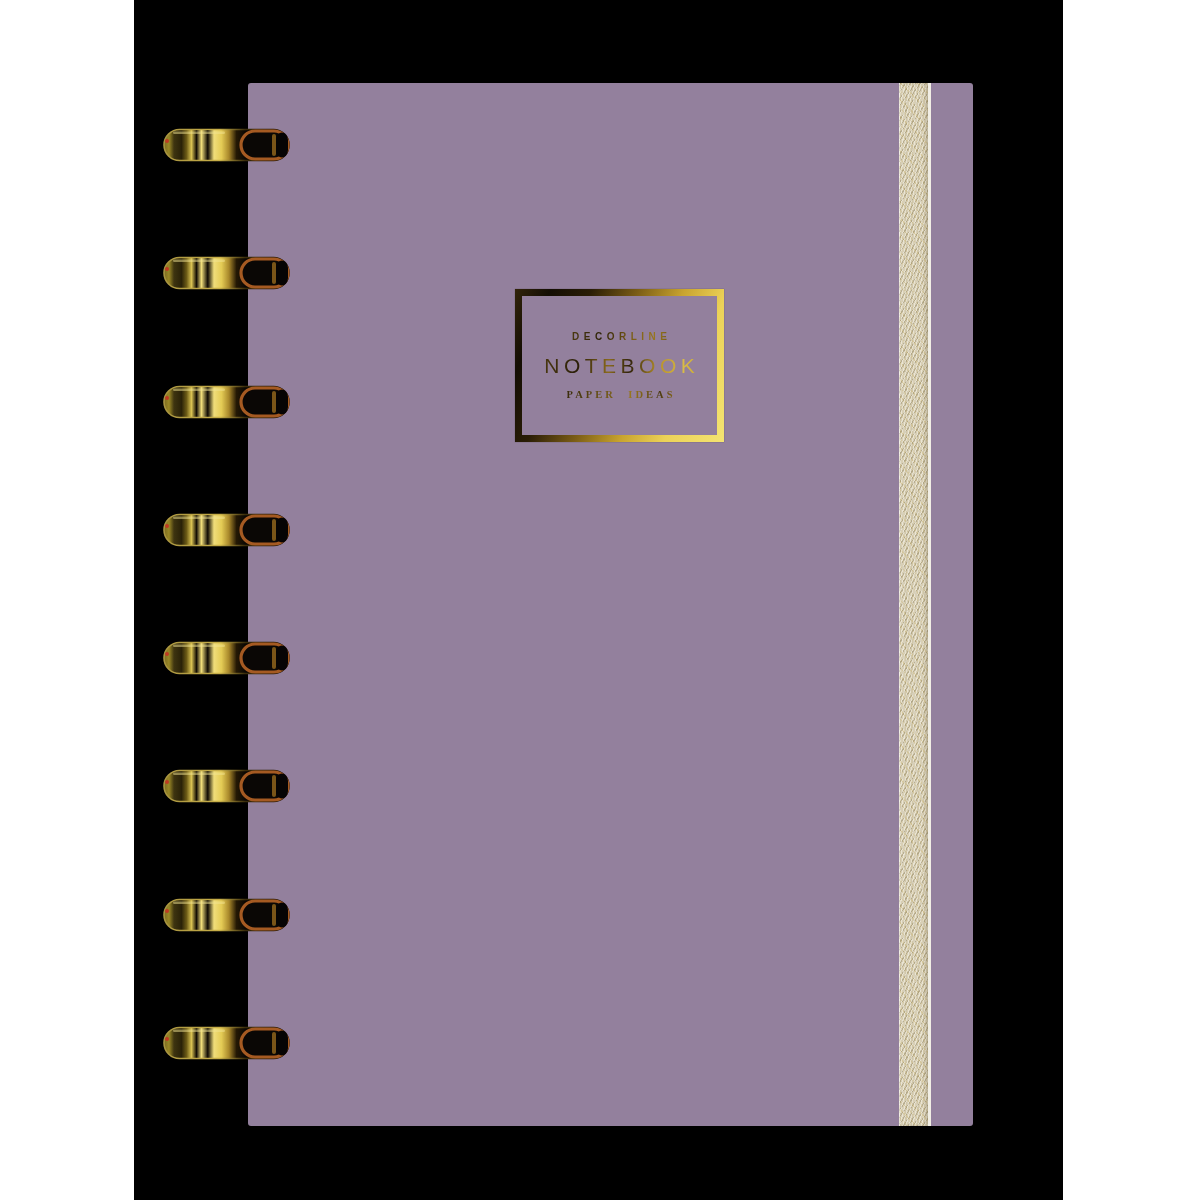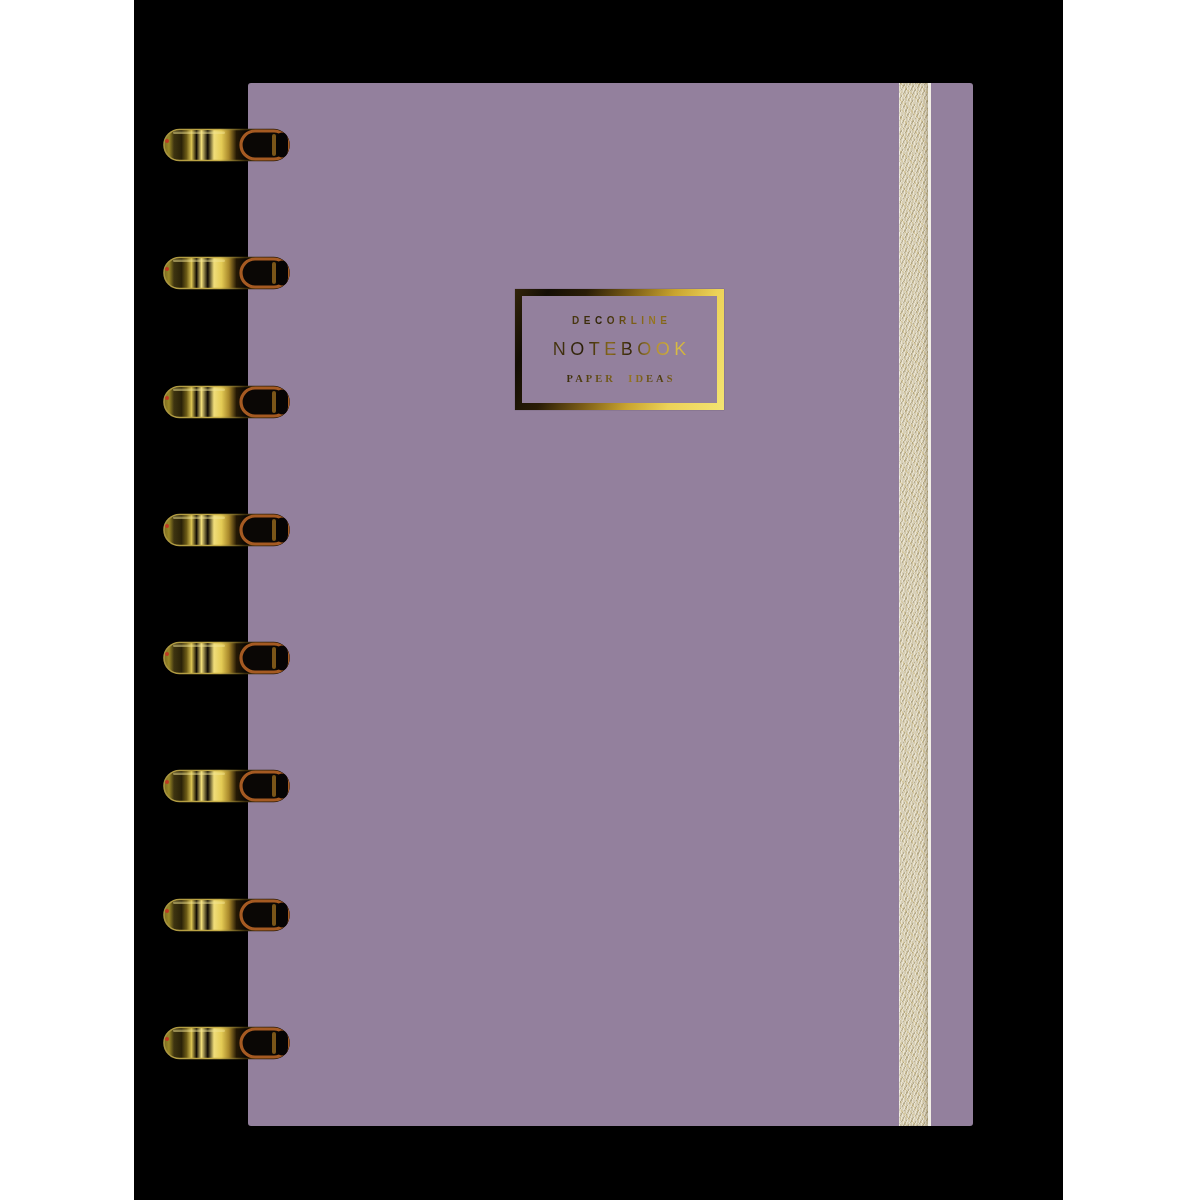--- a/index.html
+++ b/index.html
@@ -32,21 +32,21 @@
     background-image:
       repeating-linear-gradient(105deg, rgba(255,255,250,.45) 0 1px, rgba(0,0,0,0) 1px 3px),
       repeating-linear-gradient(-55deg, rgba(125,112,78,.35) 0 1px, rgba(0,0,0,0) 1px 4px),
       repeating-linear-gradient(45deg, rgba(205,180,105,.30) 0 1px, rgba(0,0,0,0) 1px 6px),
       repeating-linear-gradient(90deg, rgba(190,178,140,.30) 0 2px, rgba(0,0,0,0) 2px 6px);
     border-right:3px solid var(--color-band_edge,#f1eee4);
     box-shadow: inset 1px 0 0 rgba(255,255,255,.5), inset -2px 0 3px rgba(110,95,60,.35);
   }
   
   .logo-frame{
-    position:absolute;left:515px;top:289px;width:209px;height:121px;
+    position:absolute;left:515px;top:289px;width:209px;height:153px;
     box-sizing:border-box;padding:7px;
     background:linear-gradient(113deg,
       #32240a 0%, #140e04 13%, #2a1d06 28%, #7a5c16 45%,
       #c9a42f 62%, #ecd258 78%, #f4e472 100%);
     box-shadow:0 0 1px rgba(0,0,0,.4);
   }
   .logo-inner{
     width:100%;height:100%;
     background:var(--color-cover,#93809d);
     display:flex;flex-direction:column;align-items:center;justify-content:center;
@@ -55,21 +55,21 @@
   .gold-text{
     -webkit-background-clip:text;background-clip:text;color:transparent;
     white-space:nowrap;
   }
   .brand-top{
     font-size:10px;line-height:10px;letter-spacing:4.5px;margin-right:-4.5px;
     font-weight:bold;
     background-image:linear-gradient(95deg,#4a3810 0%,#2e2208 30%,#7a5c16 60%,#9a7820 85%,#6b5314 100%);
   }
   .brand-main{
-    font-size:18px;line-height:19px;letter-spacing:4.5px;margin-right:-4.5px;
+    font-size:21px;line-height:19px;letter-spacing:4.5px;margin-right:-4.5px;
     font-weight:normal;
     background-image:linear-gradient(93deg,#4a3710 0%,#2a1e08 22%,#8a6a1c 42%,#30220a 55%,#b8922a 74%,#d9bc45 90%,#c9a832 100%);
   }
   .brand-bottom{
     font-size:10.5px;line-height:11px;letter-spacing:3px;margin-right:-3px;word-spacing:7px;
     font-weight:bold;
     background-image:linear-gradient(95deg,#3a2c0c 0%,#6b5314 35%,#9a7820 60%,#4a3810 85%,#8a6a1c 100%);
     font-family:Liberation Serif, serif;
   }
   

